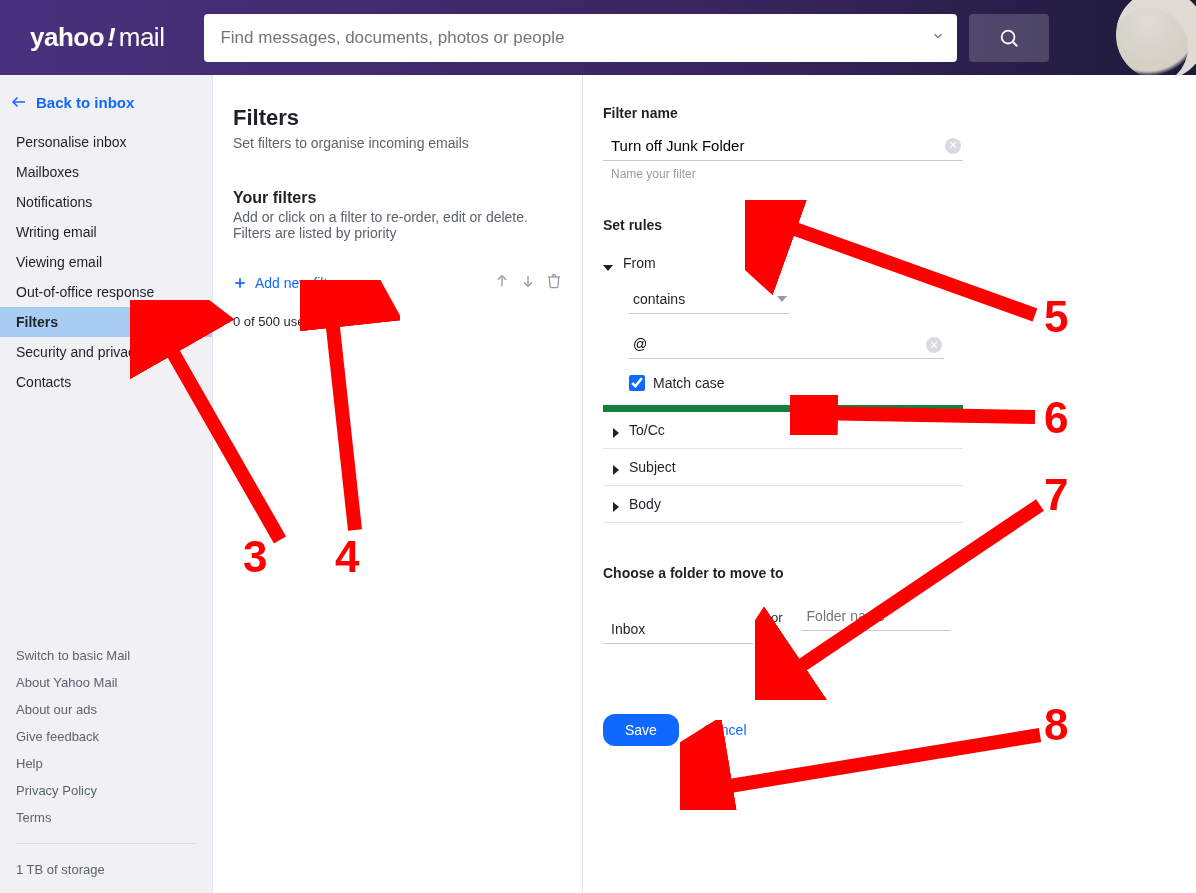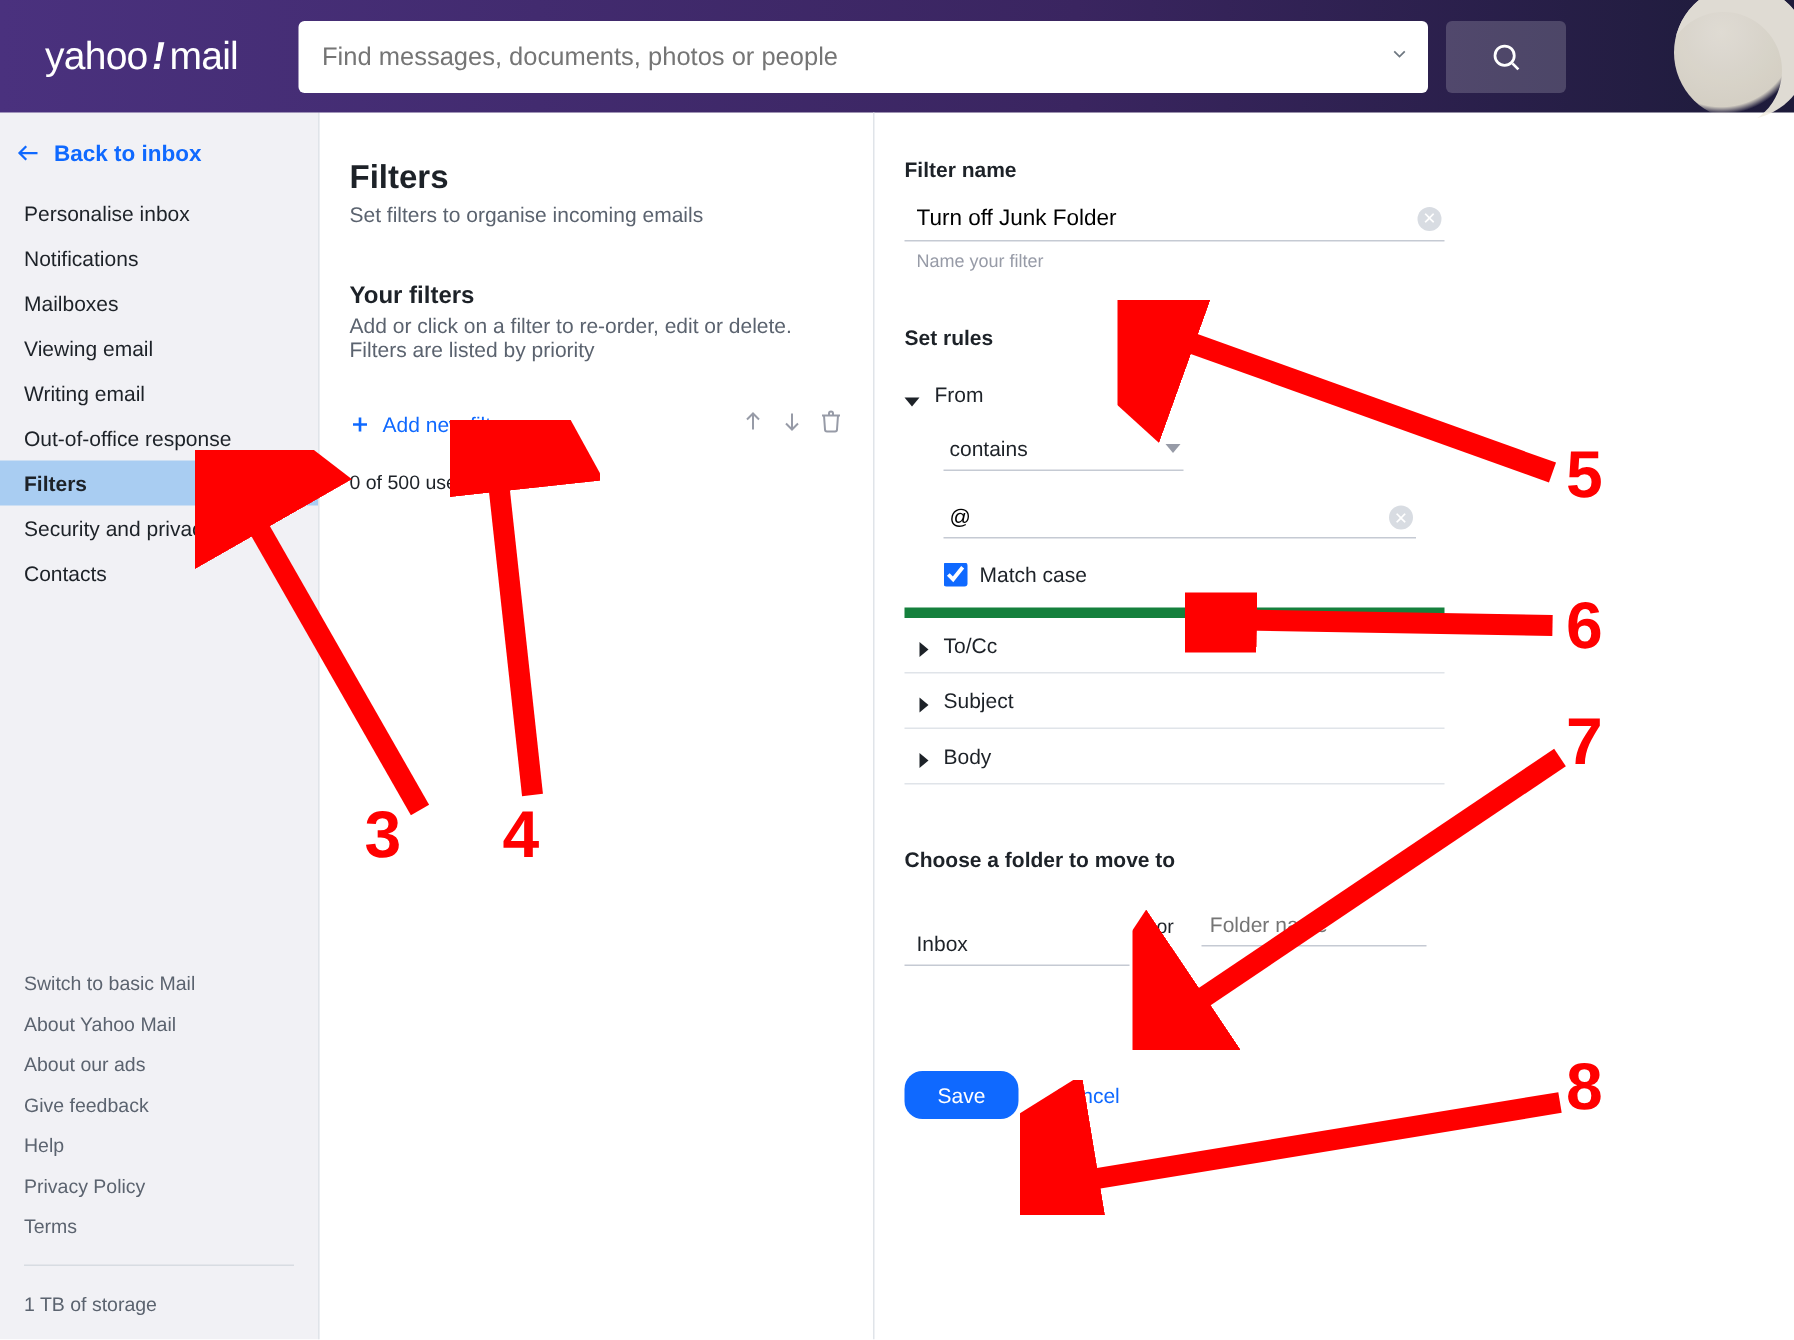--- a/index.html
+++ b/index.html
@@ -2,21 +2,21 @@
 <html><head>
 <meta charset="utf-8">
 <style>
 * { box-sizing: border-box; margin: 0; padding: 0; }
 body { font-family: "Helvetica Neue", Helvetica, Arial, sans-serif; font-size: 14px; color: #1d2228; width: 1196px; height: 893px; overflow: hidden; position: relative; background: #fff; }
 
 
 .header { height: 75px; background: linear-gradient(90deg, #4a317e 0%, #3a2560 60%, #1d1b3a 100%); display: flex; align-items: center; padding: 0 20px 0 30px; position: relative; }
 .header::after{ content:""; position:absolute; right: -10px; top: -10px; width:90px; height:90px; border-radius:50%; background: radial-gradient(circle at 35% 35%, #f4f0e4 0%, #e8e3d3 60%, rgba(0,0,0,0) 66%); box-shadow: inset -12px 12px 0 6px #f4f0e4; opacity:0.9;}
 .logo { color: #fff; display:flex; align-items:center; gap:2px;}
-.logo .yahoo { font-weight: 400; font-size: 26px; letter-spacing: -0.5px; }
+.logo .yahoo { font-weight: 700; font-size: 26px; letter-spacing: -0.5px; }
 .logo .excl { font-weight: 800; font-size: 26px; font-style: italic; margin: 0 1px; }
 .logo .mail { font-weight: 400; font-size: 26px; letter-spacing: -0.5px; }
 .search-wrap { margin-left: 40px; display:flex; align-items:center; flex:1; max-width: 845px; }
 .search { flex:1; height: 48px; background: #fff; border-radius: 4px; display: flex; align-items: center; padding: 0 12px 0 16px; }
 .search input { flex:1; border:none; outline:none; font-size: 17px; color:#5b636f; }
 .search .chev { color:#6e7780; }
 .search-btn { width: 80px; height: 48px; margin-left: 12px; background: rgba(255,255,255,0.18); border-radius: 4px; display:flex; align-items:center; justify-content:center; color:#fff;}
 
 
 .main { display:flex; height: calc(893px - 75px); }
@@ -110,24 +110,24 @@
   <div class="sidebar">
     <div class="back">
       <svg width="18" height="18" viewBox="0 0 24 24" fill="none" stroke="currentColor" stroke-width="2">
           <line x1="20" y1="12" x2="4" y2="12"></line>
           <polyline points="10 18 4 12 10 6"></polyline>
         </svg>
       <span>Back to inbox</span>
     </div>
     <div class="nav">
       <div class="nav-item"><span>Personalise inbox</span></div>
+      <div class="nav-item"><span>Mailboxes</span></div>
       <div class="nav-item"><span>Notifications</span></div>
-      <div class="nav-item"><span>Mailboxes</span></div>
+      <div class="nav-item"><span>Writing email</span></div>
       <div class="nav-item"><span>Viewing email</span></div>
-      <div class="nav-item"><span>Writing email</span></div>
       <div class="nav-item"><span>Out-of-office response</span></div>
       <div class="nav-item active"><span>Filters</span></div>
       <div class="nav-item"><span>Security and privacy</span></div>
       <div class="nav-item"><span>Contacts</span></div>
     </div>
     <div class="sidebar-bottom">
       <div><span>Switch to basic Mail</span></div>
       <div><span>About Yahoo Mail</span></div>
       <div><span>About our ads</span></div>
       <div><span>Give feedback</span></div>

